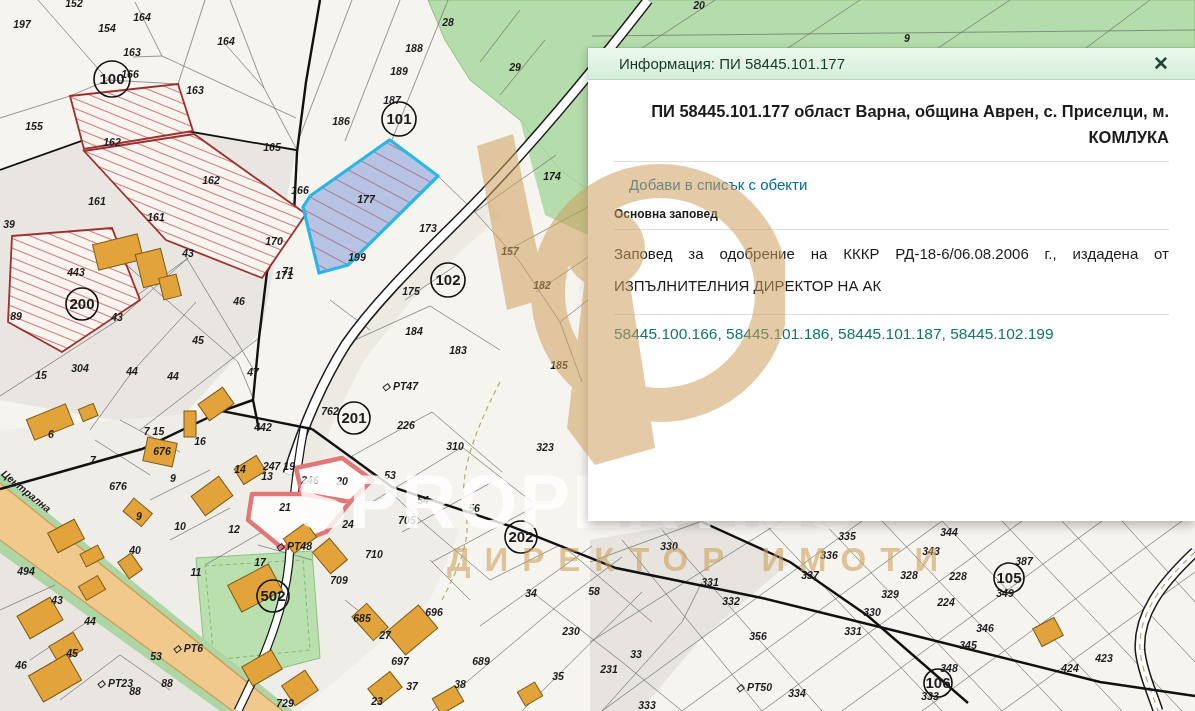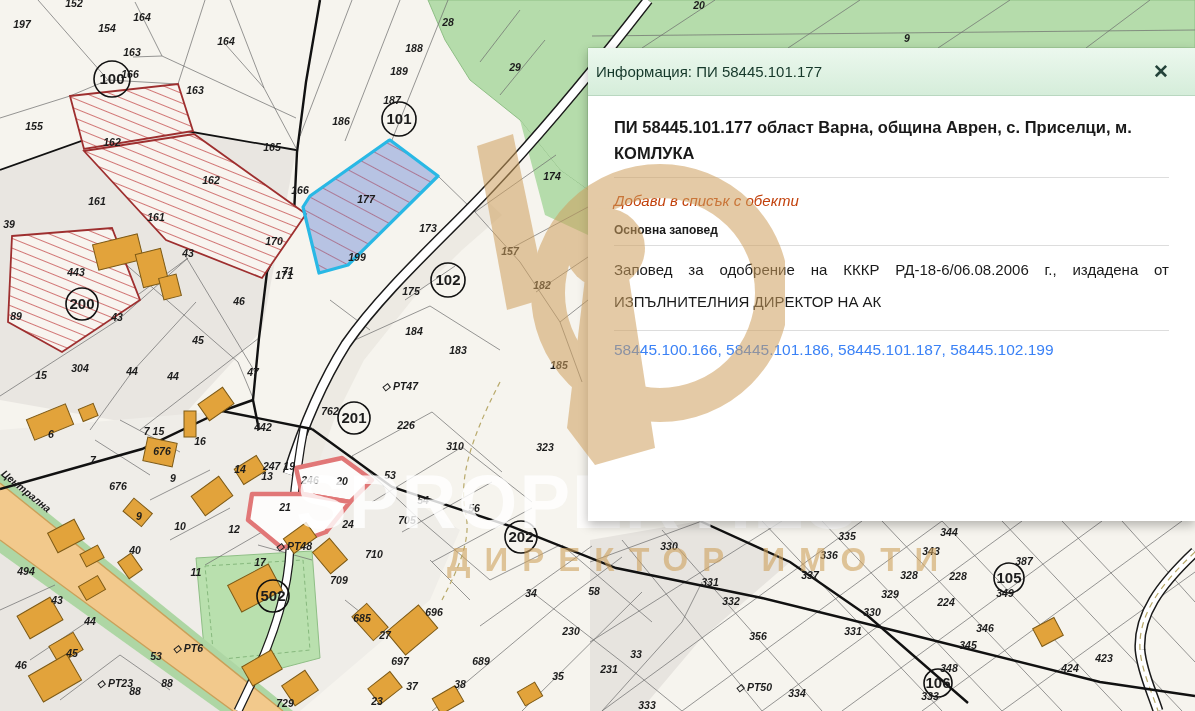--- a/index.html
+++ b/index.html
@@ -22,37 +22,37 @@
     font:700 33px "Liberation Sans",sans-serif;letter-spacing:14px;
     color:rgba(206,162,94,.60);white-space:nowrap;pointer-events:none;
   }
   .wm-logo{position:absolute;left:455px;top:128px;z-index:20;pointer-events:none;opacity:.55;}
   
   .panel{
     position:absolute;left:588px;top:48px;width:607px;height:473px;z-index:10;
     background:#ffffff;box-shadow:0 4px 10px rgba(0,0,0,.28);
   }
   .panel-header{
-    height:48px;display:flex;align-items:center;justify-content:space-between;
-    padding:0 22px 0 8px;box-sizing:border-box;
+    height:32px;display:flex;align-items:center;justify-content:space-between;
+    padding:0 22px 0 31px;box-sizing:border-box;
     background:linear-gradient(#ecf8ee,#d5edda);
     border-bottom:1px solid #b9d7c0;
   }
   .panel-header .ht{font-size:15px;color:#15382a;}
   .close-btn{
     font-size:19px;font-weight:700;color:#24433a;cursor:pointer;line-height:1;
     background:none;border:none;padding:2px 4px;font-family:"Liberation Sans",sans-serif;
   }
   .panel-body{padding:14px 26px 0 26px;color:#1a1a1a;}
-  .panel-title{font-size:16.5px;font-weight:700;line-height:1.6;margin:4px 0 10px;}
+  .panel-title{font-size:16.5px;font-weight:700;line-height:1.6;margin:4px 0 10px;text-align:right;}
   .pdiv{border:none;border-top:1px solid #ddd;margin:8px 0;}
-  .add-link{display:inline-block;font-size:15px;color:#c2410c;margin:6px 0 4px;cursor:pointer;text-decoration:none;font-style:italic;}
+  .add-link{display:inline-block;font-size:15px;color:#0369a1;margin:6px 15px 4px;cursor:pointer;text-decoration:none;}
   .ptext{font-size:15px;line-height:2.15;text-align:justify;margin:8px 0 12px;}
   .psec{font-size:12px;font-weight:700;margin:10px 0 6px;}
-  .pneigh{font-size:15.5px;margin:10px 0 0;color:#3b82f6;}
+  .pneigh{font-size:15.5px;margin:10px 0 0;color:#0f766e;}
 </style>
 </head>
 <body>
 
 <svg id="map" width="1195" height="711" viewBox="0 0 1195 711">
   <defs>
     <pattern id="redhatch" width="9" height="9" patternUnits="userSpaceOnUse" patternTransform="rotate(22)">
       <rect width="9" height="9" fill="#f8f4ef"></rect>
       <line x1="0" y1="0" x2="9" y2="0" stroke="#c04040" stroke-width="1.4"></line>
     </pattern>

